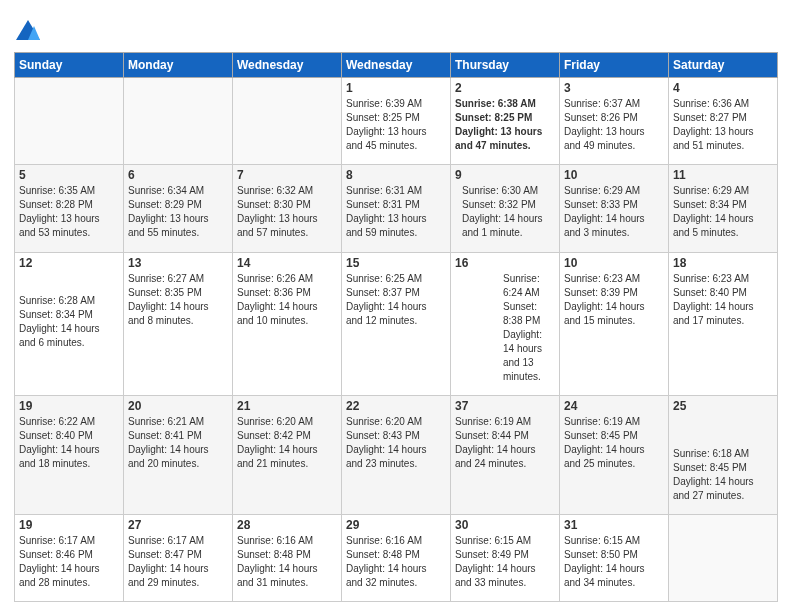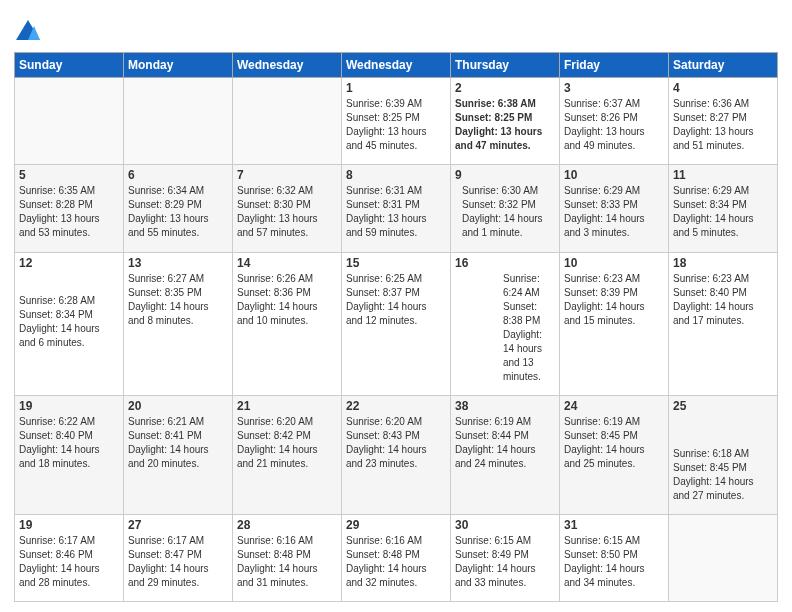--- a/index.html
+++ b/index.html
@@ -287,21 +287,21 @@
 and 21 minutes.</div>
           </td>
           <td>
             <span class="day-num">22</span>
             <div class="day-info" style="white-space: pre-line;">Sunrise: 6:20 AM
 Sunset: 8:43 PM
 Daylight: 14 hours
 and 23 minutes.</div>
           </td>
           <td>
-            <span class="day-num">38</span>
+            <span class="day-num">37</span>
             <div class="day-info" style="white-space: pre-line;">Sunrise: 6:19 AM
 Sunset: 8:44 PM
 Daylight: 14 hours
 and 24 minutes.</div>
           </td>
           <td>
             <span class="day-num">24</span>
             <div class="day-info" style="white-space: pre-line;">Sunrise: 6:19 AM
 Sunset: 8:45 PM
 Daylight: 14 hours

